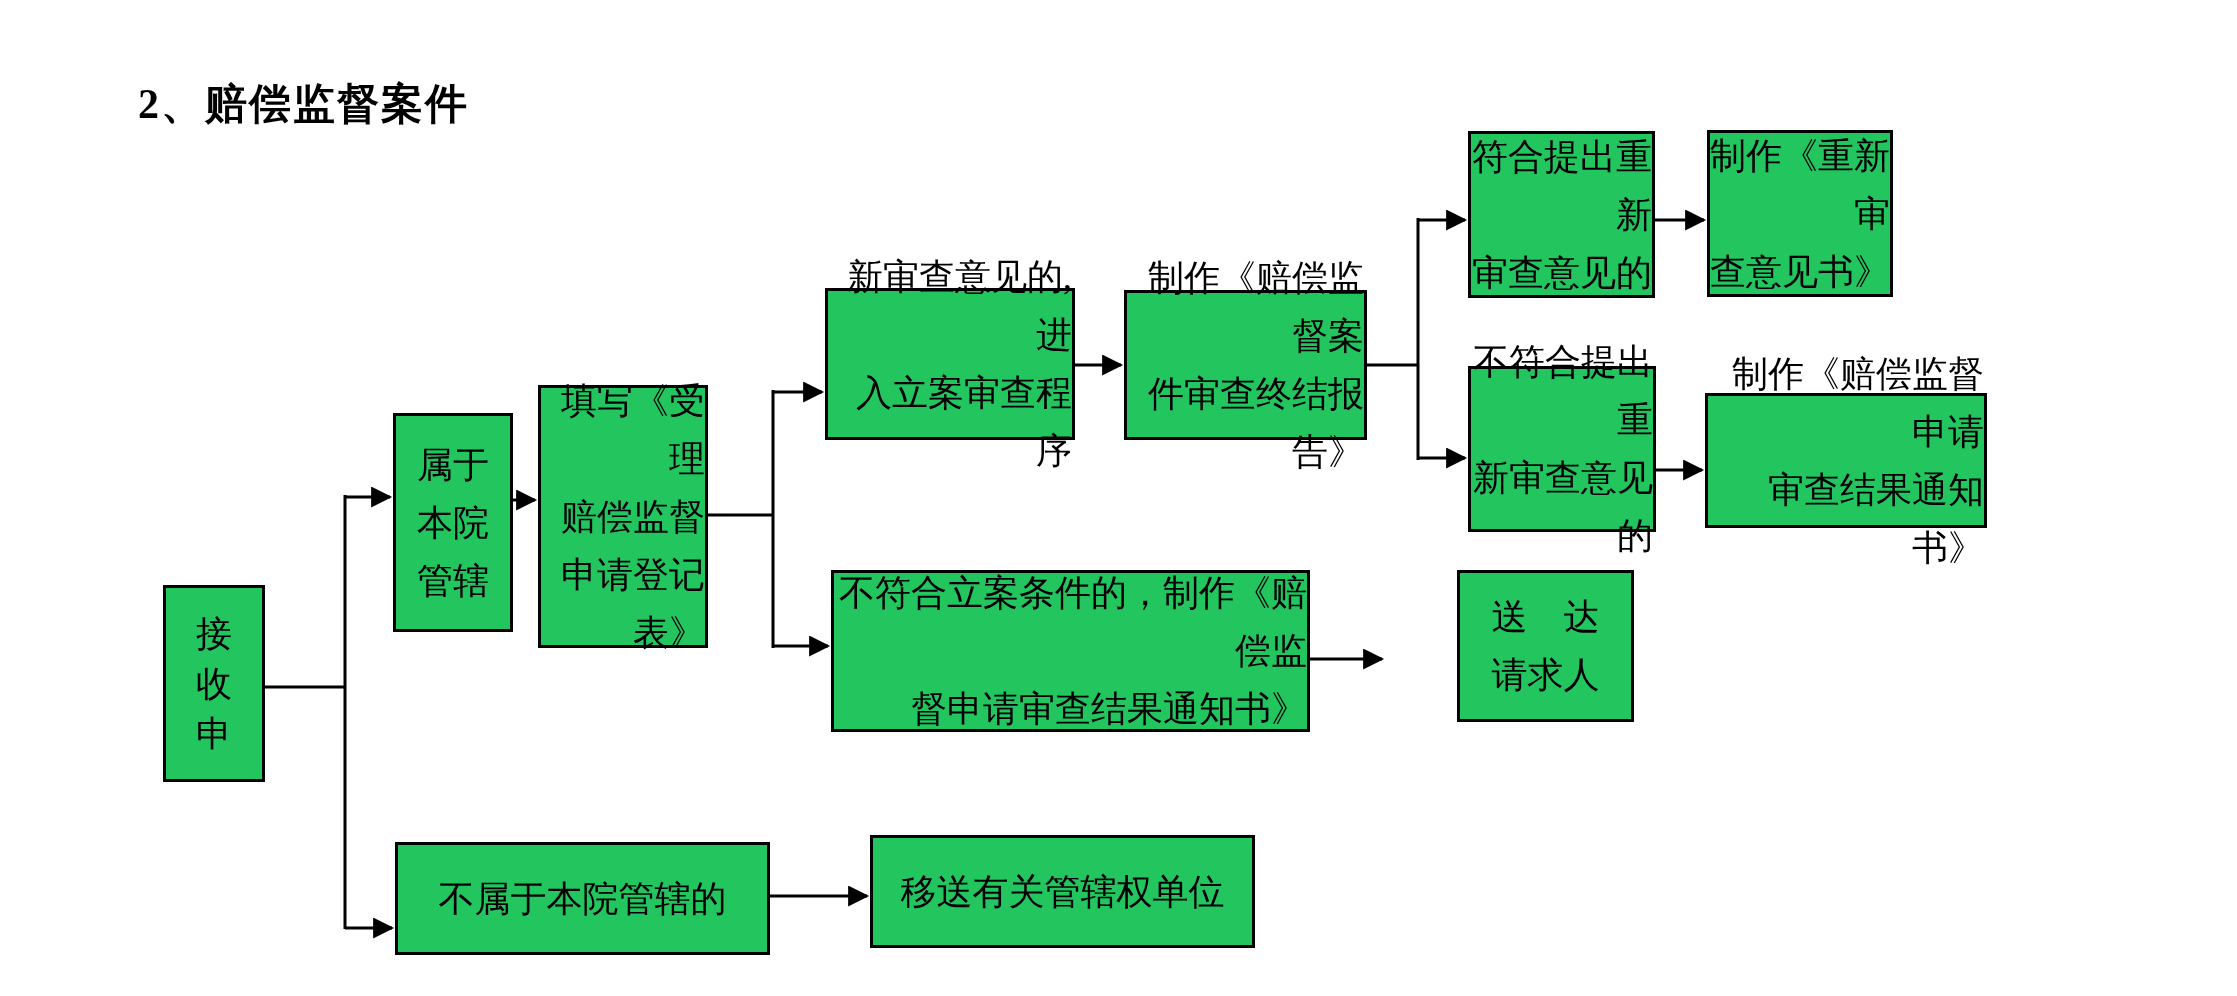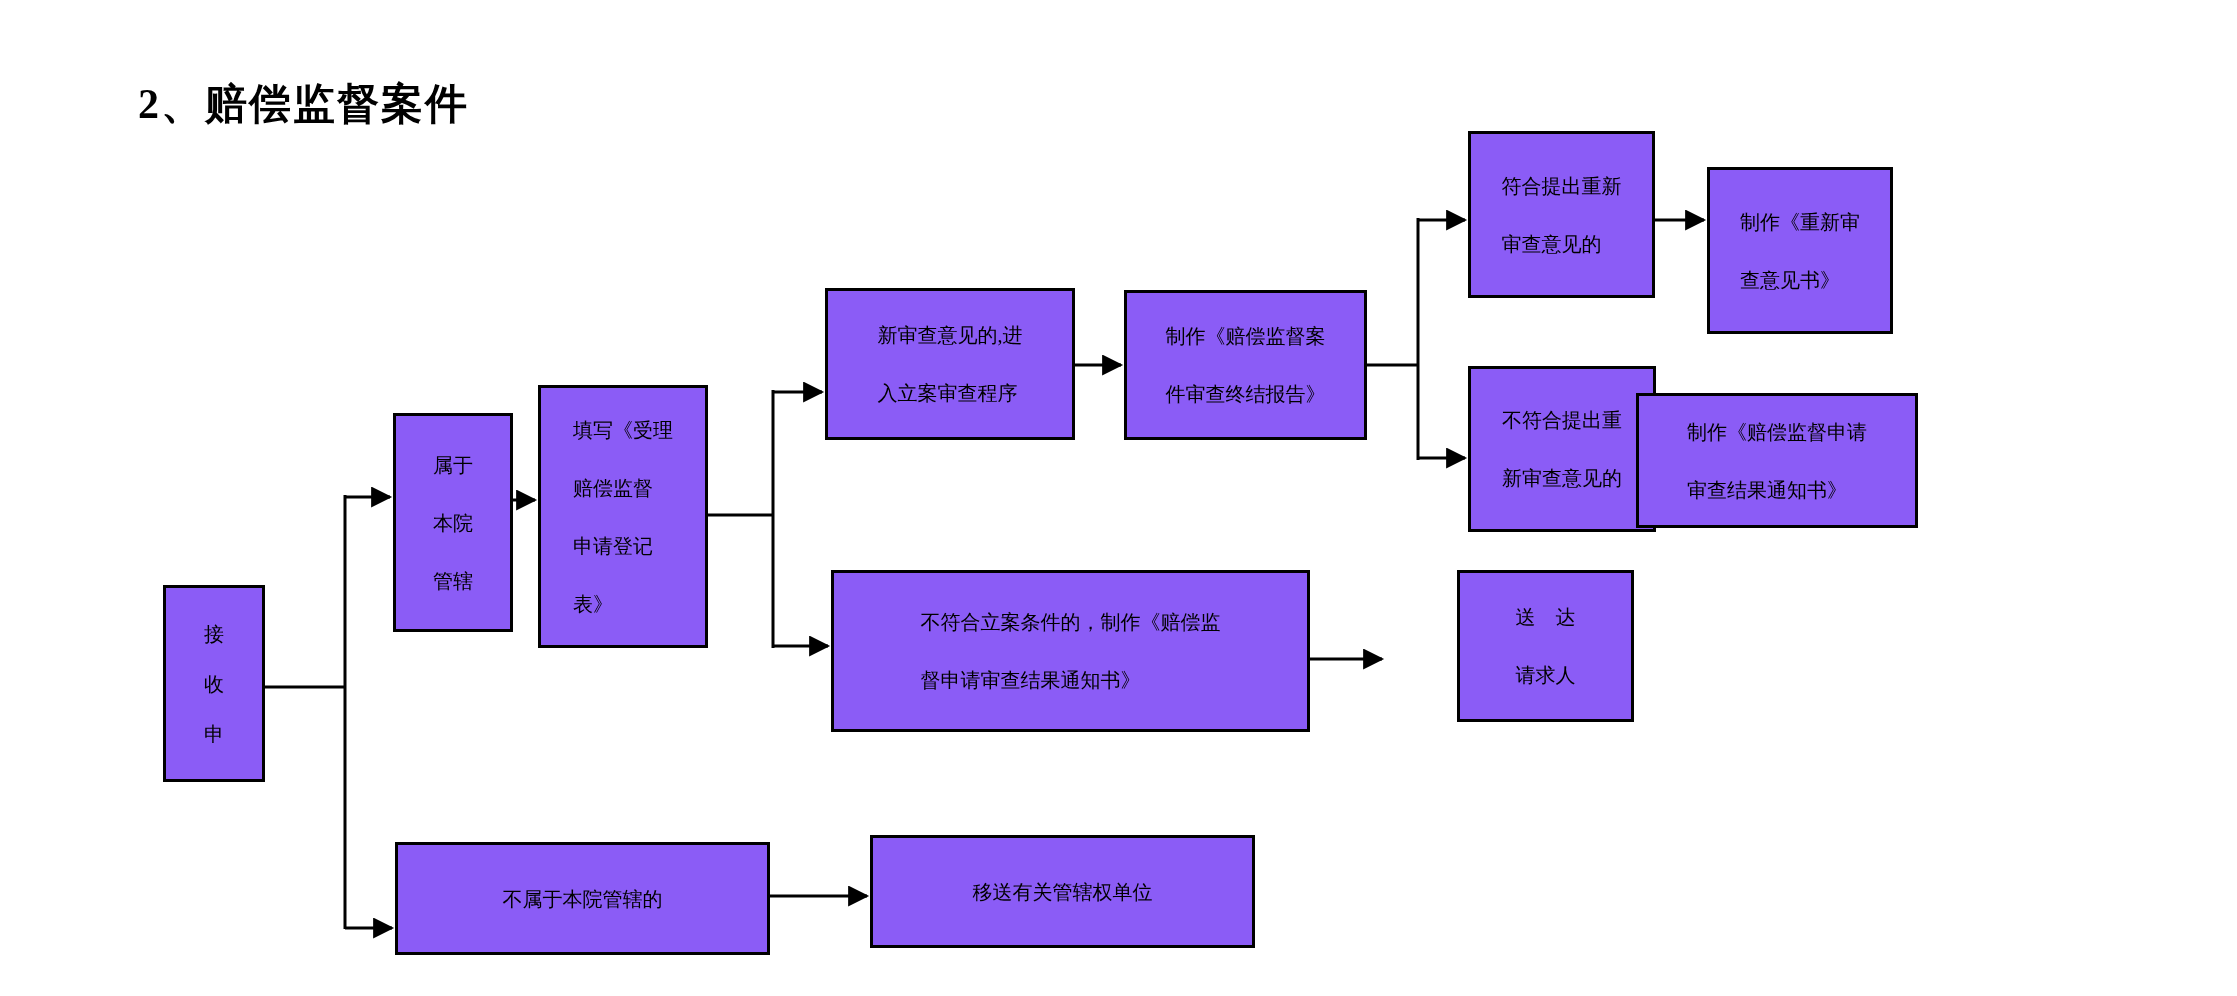--- a/index.html
+++ b/index.html
@@ -9,24 +9,24 @@
     color:#000;
   }
   .canvas{position:absolute;left:0;top:0;width:2237px;height:728px;padding-left:8px;}
   .title{
     position:absolute;left:138px;top:76px;
     font-size:42px;font-weight:bold;letter-spacing:2px;
     white-space:nowrap;
   }
   .node{
     position:absolute;box-sizing:border-box;
-    border:3px solid #000;background:#8b5cf6;
+    border:3px solid #000;background:#22c55e;
     display:flex;align-items:center;justify-content:center;
-    text-align:left;white-space:pre-line;
-    font-size:20px;line-height:58px;
+    text-align:right;white-space:pre-line;
+    font-size:36px;line-height:58px;
     z-index:2;
   }
   .lh50{line-height:50px;}
   svg.wires{position:absolute;left:0;top:0;z-index:1;}
   svg.wires line{stroke:#000;stroke-width:3;}
 </style>
 </head>
 <body>
 
 <div class="canvas">
@@ -82,27 +82,27 @@
 
   <div class="node" style="left:825px;top:288px;width:250px;height:152px;">新审查意见的,进
 入立案审查程序</div>
 
   <div class="node" style="left:1124px;top:290px;width:243px;height:150px;">制作《赔偿监督案
 件审查终结报告》</div>
 
   <div class="node" style="left:1468px;top:131px;width:187px;height:167px;">符合提出重新
 审查意见的</div>
 
-  <div class="node" style="left:1707px;top:130px;width:186px;height:167px;margin-top:37px;">制作《重新审
+  <div class="node" style="left:1707px;top:130px;width:186px;height:167px;">制作《重新审
 查意见书》</div>
 
   <div class="node" style="left:1468px;top:366px;width:188px;height:166px;">不符合提出重
 新审查意见的</div>
 
-  <div class="node" style="left:1636px;top:393px;width:282px;height:135px;">制作《赔偿监督申请
+  <div class="node" style="left:1705px;top:393px;width:282px;height:135px;">制作《赔偿监督申请
 审查结果通知书》</div>
 
   <div class="node" style="left:831px;top:570px;width:479px;height:162px;">不符合立案条件的，制作《赔偿监
 督申请审查结果通知书》</div>
 
   <div class="node" style="left:1457px;top:570px;width:177px;height:152px;">送　达
 请求人</div>
 
   <div class="node" style="left:395px;top:835px;width:375px;height:113px;margin-top:7px;">不属于本院管辖的</div>
 

